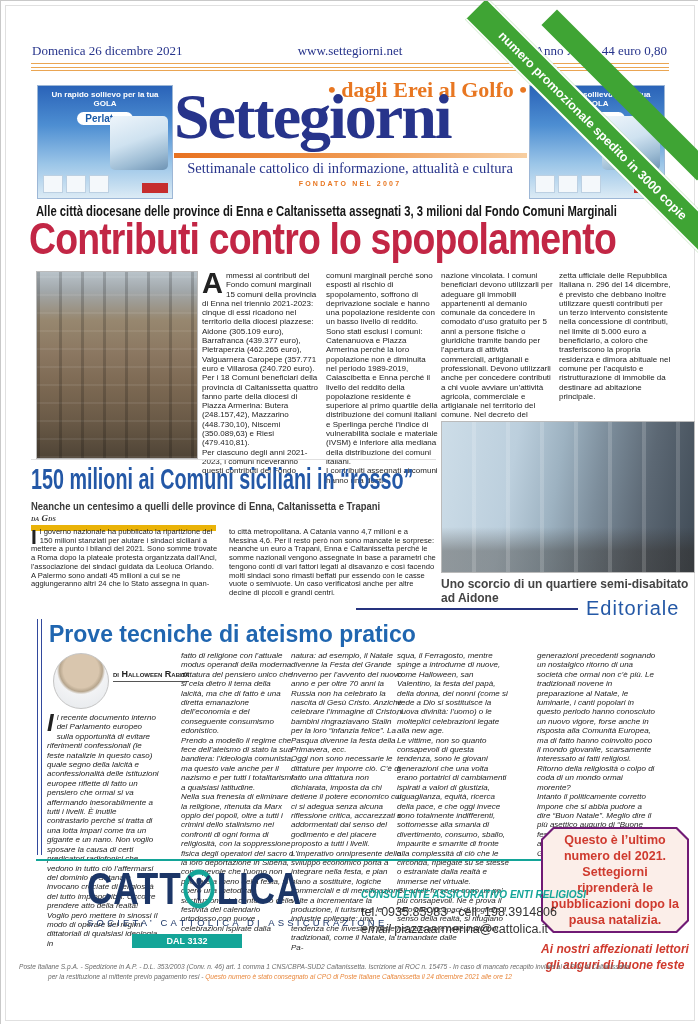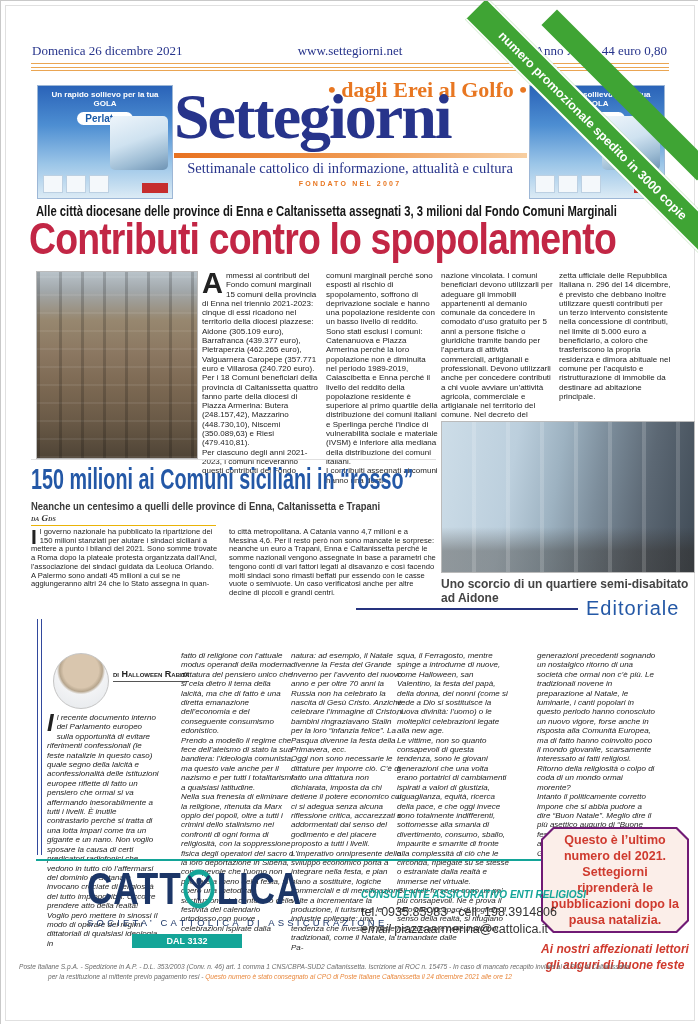--- a/index.html
+++ b/index.html
@@ -47,21 +47,21 @@
           border:1px solid #bbb;}
   .photo2:before{content:"";position:absolute;inset:0;
           background:repeating-linear-gradient(90deg,transparent 0 30px,rgba(255,255,255,.16) 30px 34px),
                      linear-gradient(0deg,rgba(40,30,20,.35) 0 14%,transparent 30%);}
   .caption{font-size:12px;font-weight:bold;color:#444;text-align:left;}
   
   .headline2{font-size:29px;font-weight:bold;color:#2458a6;transform:scaleX(.68);transform-origin:left;
              white-space:nowrap;line-height:1;}
   .subtitle2{font-size:10.5px;font-weight:bold;color:#3a3a3a;transform:scaleX(.9);transform-origin:left;white-space:nowrap;}
   .byline{font-family:"Liberation Serif",serif;font-style:italic;font-variant:small-caps;font-weight:bold;
-          font-size:9px;color:#333;border-bottom:1px solid #eab308;padding-bottom:2px;}
+          font-size:9px;color:#333;border-bottom:6px solid #eab308;padding-bottom:2px;}
   .bodycol2{font-size:7.6px;line-height:8.7px;white-space:pre-line;}
   .dropcap-i{float:left;font-size:21px;line-height:17px;font-weight:bold;margin:0 3px 0 0;}
   
   .edit-label{font-size:20px;color:#2458a6;letter-spacing:1px;}
   .edit-rule{height:2px;background:#26337e;}
   .vrule{width:1px;background:#32499c;}
   .edit-title{font-size:23px;font-weight:bold;color:#2066b0;white-space:nowrap;}
   .author-photo{width:54px;height:54px;border-radius:50%;border:1px solid #c5c5c5;
         background:radial-gradient(circle at 50% 30%,#d9c6ae 0 38%,#b7a68e 46%,#f2f3f5 52%,#e4e7ea 100%);}
   .author-name{font-variant:small-caps;font-weight:bold;font-size:9px;color:#222;
@@ -162,20 +162,21 @@
     <span class="dropcap-i">I</span>
       <span class="bodycol2" style="display:block;">l governo nazionale ha pubblicato la ripartizione dei 150 milioni stanziati per aiutare i sindaci siciliani a mettere a punto i bilanci del 2021. Sono somme trovate a Roma dopo la plateale protesta organizzata dall’Anci, l’associazione dei sindaci guidata da Leoluca Orlando. A Palermo sono andati 45 milioni a cui se ne aggiungeranno altri 24 che lo Stato assegna in quan-</span>
   </div>
   <div class="abs bodycol2" style="top:527px;left:228px;width:208px;">to città metropolitana. A Catania vanno 4,7 milioni e a Messina 4,6. Per il resto però non sono mancate le sorprese: neanche un euro a Trapani, Enna e Caltanissetta perché le somme nazionali vengono assegnate in base a parametri che tengono conti di vari fattori legati al disavanzo e così facendo molti sindaci sono rimasti beffati pur essendo con le casse vuote o semivuote. Un caso verificatosi anche per altre decine di piccoli e grandi centri.</div>
 
   <div class="abs edit-rule" style="top:607px;left:355px;width:222px;"></div>
   <div class="abs edit-label" style="top:596px;left:585px;">Editoriale</div>
 
   <div class="abs vrule" style="top:618px;left:36px;height:236px;"></div>
   <div class="abs vrule" style="top:618px;left:40px;height:236px;"></div>
+  <div class="abs edit-title" style="top:620px;left:48px;">Prove tecniche di ateismo pratico</div>
   <div class="abs author-photo" style="top:652px;left:52px;"></div>
   <div class="abs author-name" style="top:668px;left:112px;">di Halloween Rabita</div>
 
   <div class="abs" style="top:712px;left:46px;width:113px;">
     <span class="dropcap-e">I</span>
       <span class="editcol" style="display:block;">l recente documento interno del Parlamento europeo sulla opportunità di evitare riferimenti confessionali (le feste natalizie in questo caso) quale segno della laicità e aconfessionalità delle istituzioni europee riflette di fatto un pensiero che ormai si va affermando inesorabilmente a tutti i livelli. È inutile contrastarlo perché si tratta di una lotta impari come tra un gigante e un nano. Non voglio sposare la causa di certi predicatori radiofonici che vedono in tutto ciò l’affermarsi del dominio di Satana e invocano crociate di religiosità del tutto improponibili. Occorre prendere atto della realtà! Voglio però mettere in sinossi il modo di operare dei regimi dittatoriali di qualsiasi ideologia in</span>
   </div>
   <div class="abs editcol" style="top:650px;left:180px;width:113px;">fatto di religione con l’attuale modus operandi della moderna dittatura del pensiero unico che si cela dietro il tema della laicità, ma che di fatto è una diretta emanazione dell’economia e del conseguente consumismo edonistico.
 Prendo a modello il regime che fece dell’ateismo di stato la sua bandiera: l’ideologia comunista, ma questo vale anche per il nazismo e per tutti i totalitarismi a qualsiasi latitudine.
 Nella sua frenesia di eliminare la religione, ritenuta da Marx oppio dei popoli, oltre a tutti i crimini dello stalinismo nei confronti di ogni forma di religiosità, con la soppressione fisica degli operatori del sacro o la loro deportazione in Siberia, consapevole che l’uomo non può fare a meno della festa, si operò una metodica sostituzione del contenuto delle festività del calendario ortodosso con nuove celebrazioni ispirate dalla</div>

